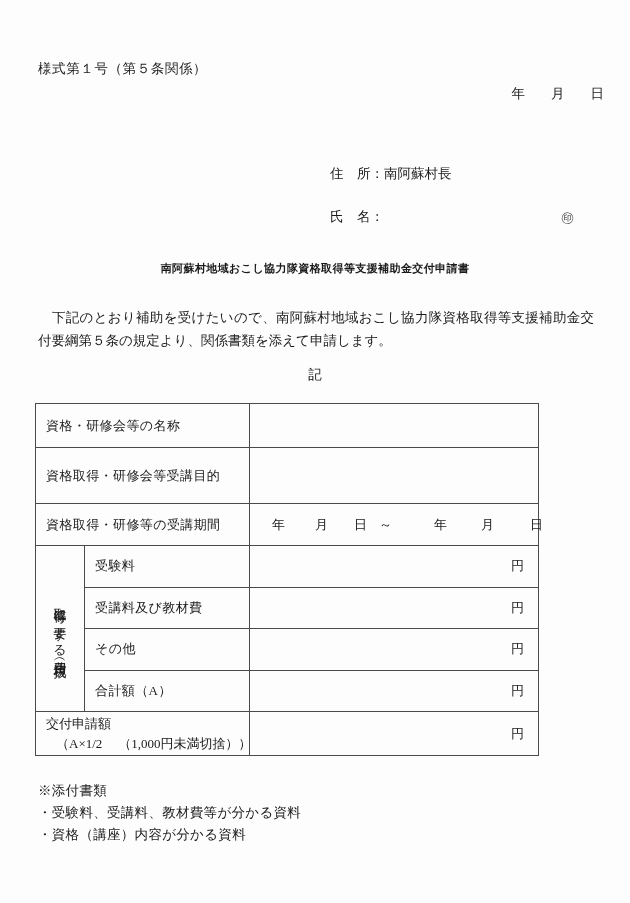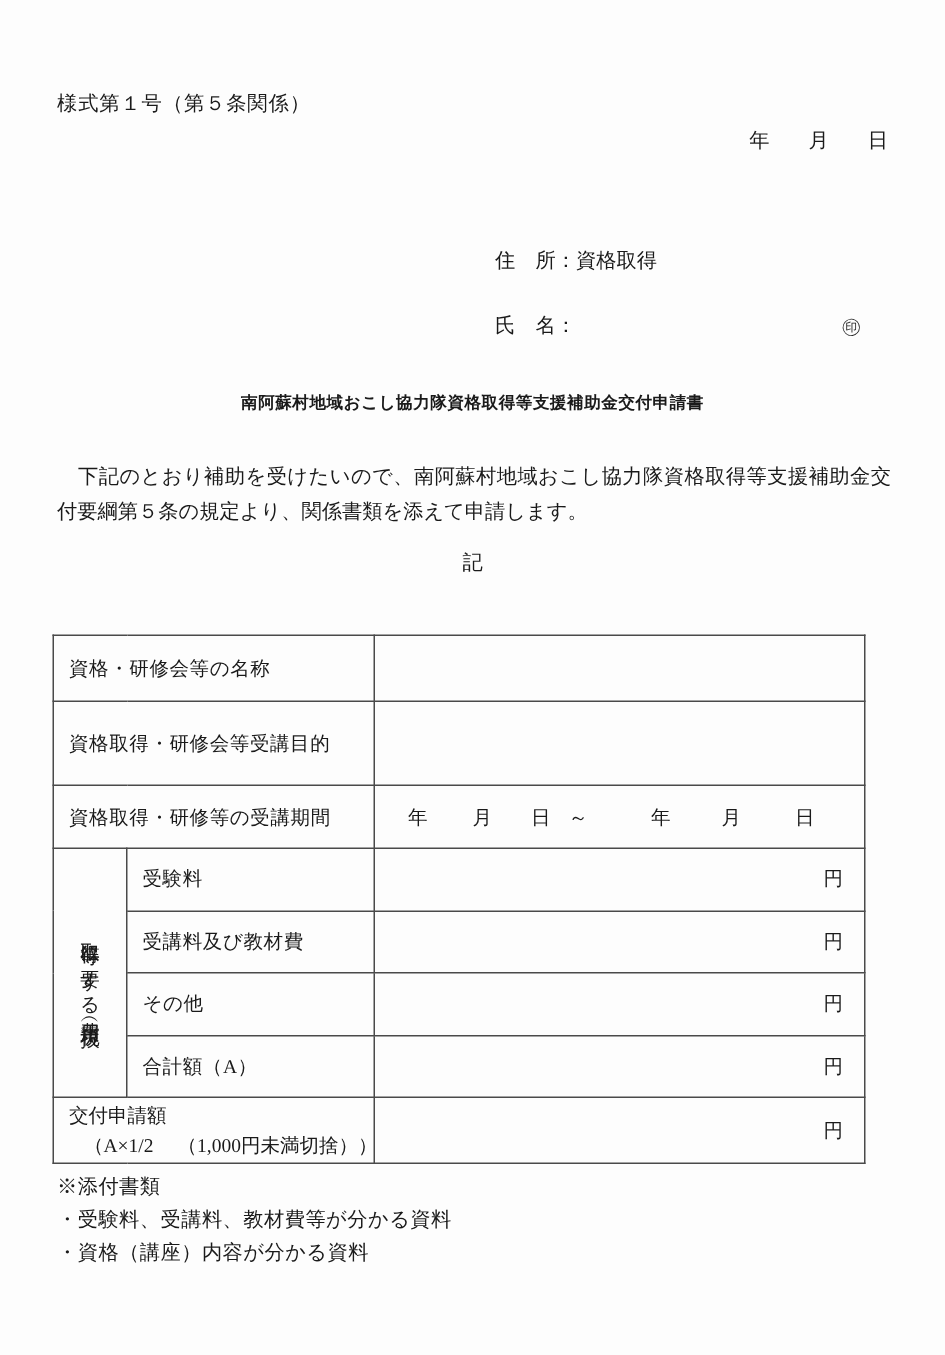--- a/index.html
+++ b/index.html
@@ -32,20 +32,21 @@
     white-space: nowrap;
   }
   .date-line {
     position: absolute;
     left: 0;
     top: 85px;
     width: 592px;
     text-align: right;
     font-size: 13.5px;
     white-space: nowrap;
+    padding-left: 12px;
   }
   .date-line .gap { display: inline-block; width: 26px; }
   .addressee {
     position: absolute;
     left: 42px;
     top: 124px;
     font-size: 13.5px;
     letter-spacing: 0.6px;
     white-space: nowrap;
   }
@@ -96,22 +97,22 @@
     top: 366px;
     width: 630px;
     text-align: center;
     font-size: 13.5px;
   }
 
   
   .form-table {
     position: absolute;
     left: 35px;
-    top: 423px;
-    width: 542px;
+    top: 403px;
+    width: 504px;
     border-collapse: collapse;
     table-layout: fixed;
     font-size: 13px;
   }
   .form-table td {
     border: 1px solid #4a4a4a;
     padding: 0;
     vertical-align: middle;
   }
   .cell-pad {
@@ -187,21 +188,21 @@
 
   <div class="form-no">様式第１号（第５条関係）</div>
 
   <div class="date-line">
     <span>年</span><span class="gap"></span><span>月</span><span class="gap"></span><span>日</span>
   </div>
 
 
   <div class="applicant">
     <div class="row">
-      <span>住　所：</span><span>資格取得</span>
+      <span>住　所：</span><span>南阿蘇村長</span>
     </div>
     <div class="row">
       <span>氏　名：</span><span></span>
       <span class="seal">㊞</span>
     </div>
   </div>
 
   <div class="doc-title">南阿蘇村地域おこし協力隊資格取得等支援補助金交付申請書</div>
 
   <div class="body-text">下記のとおり補助を受けたいので、南阿蘇村地域おこし協力隊資格取得等支援補助金交付要綱第５条の規定より、関係書類を添えて申請します。</div>

